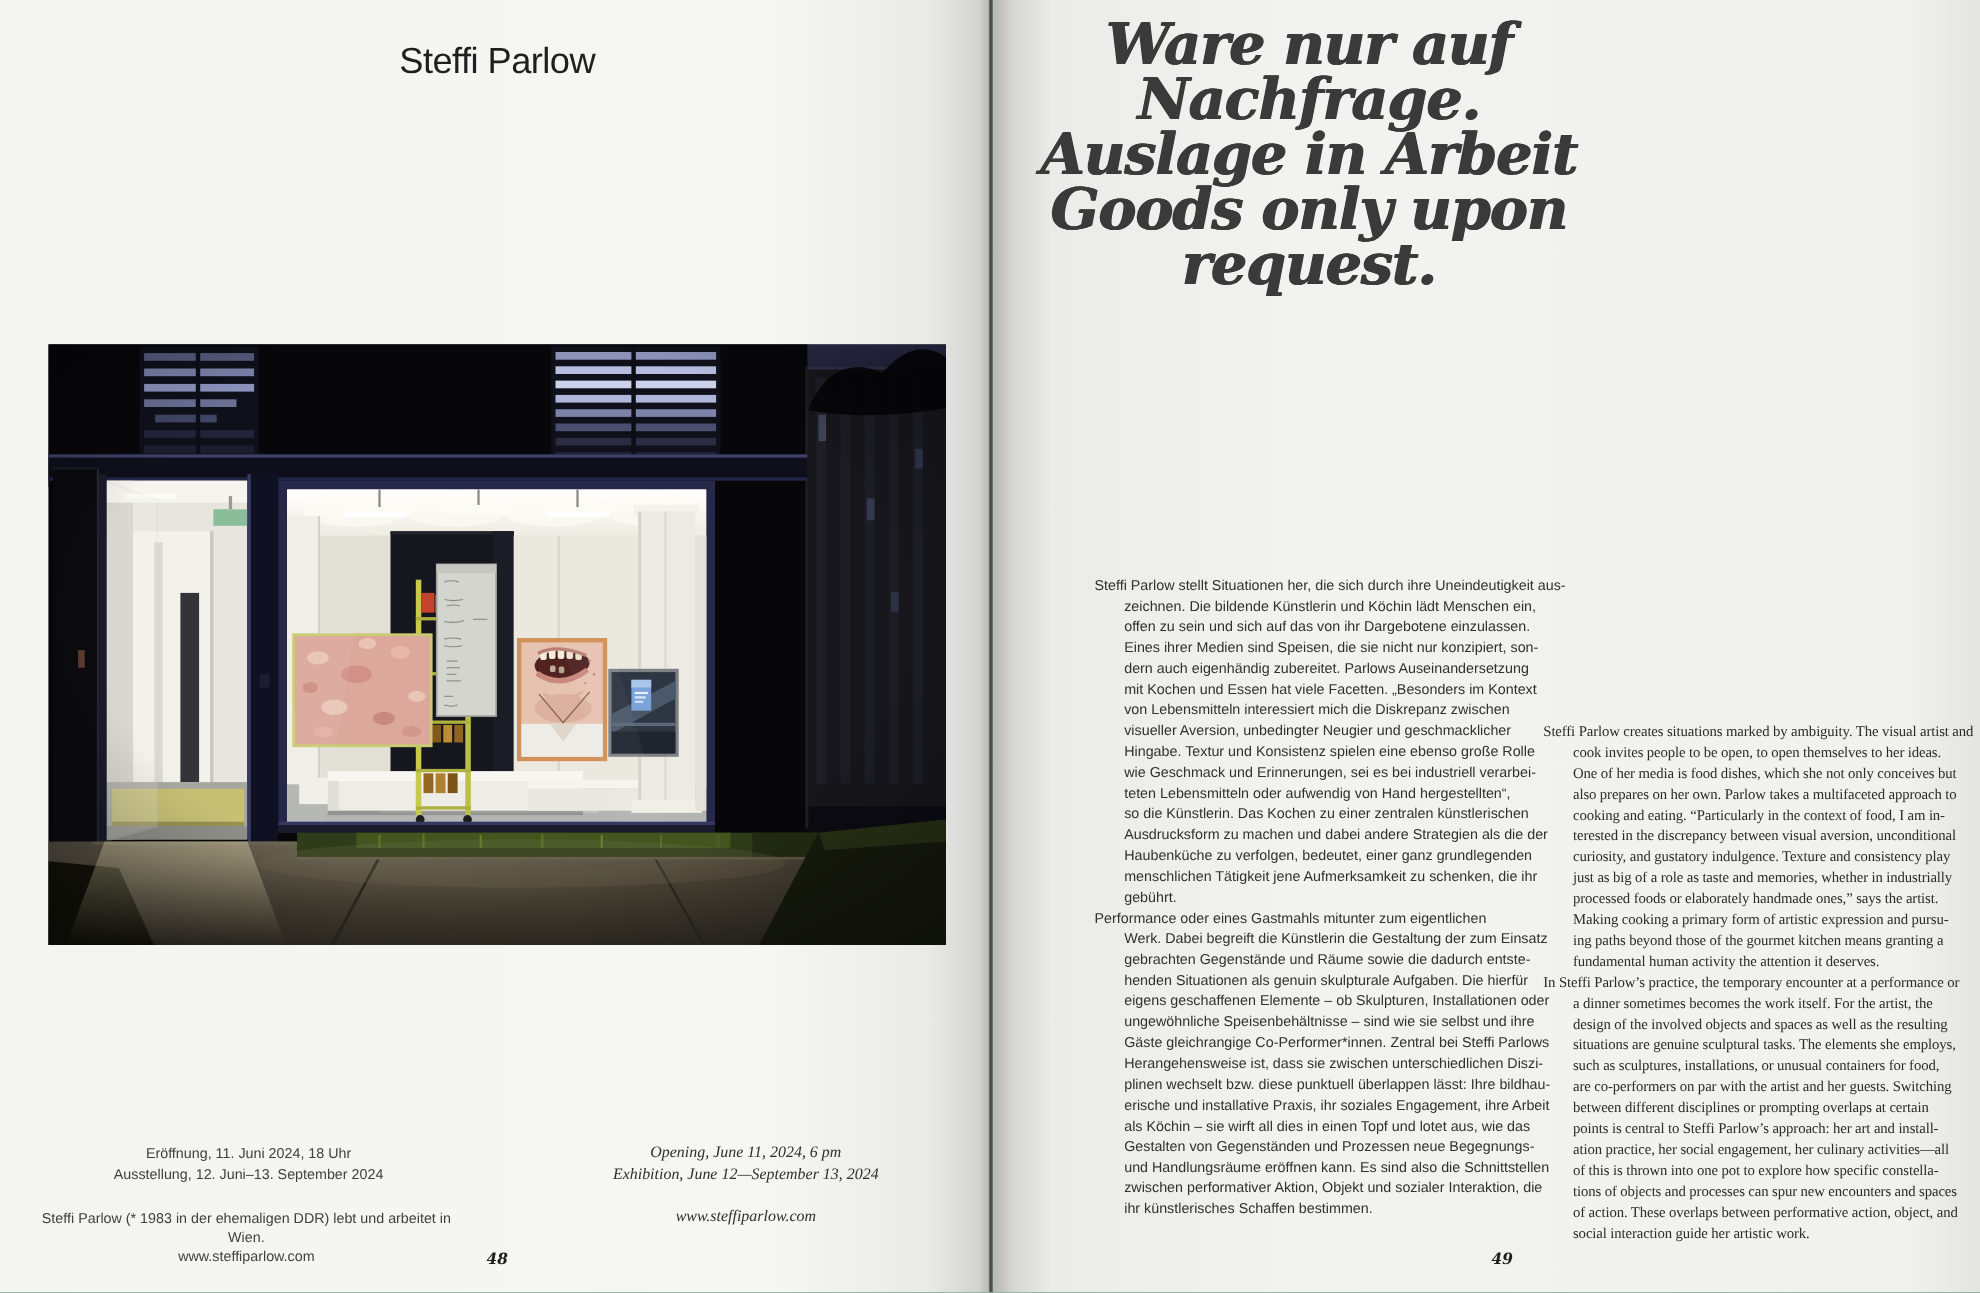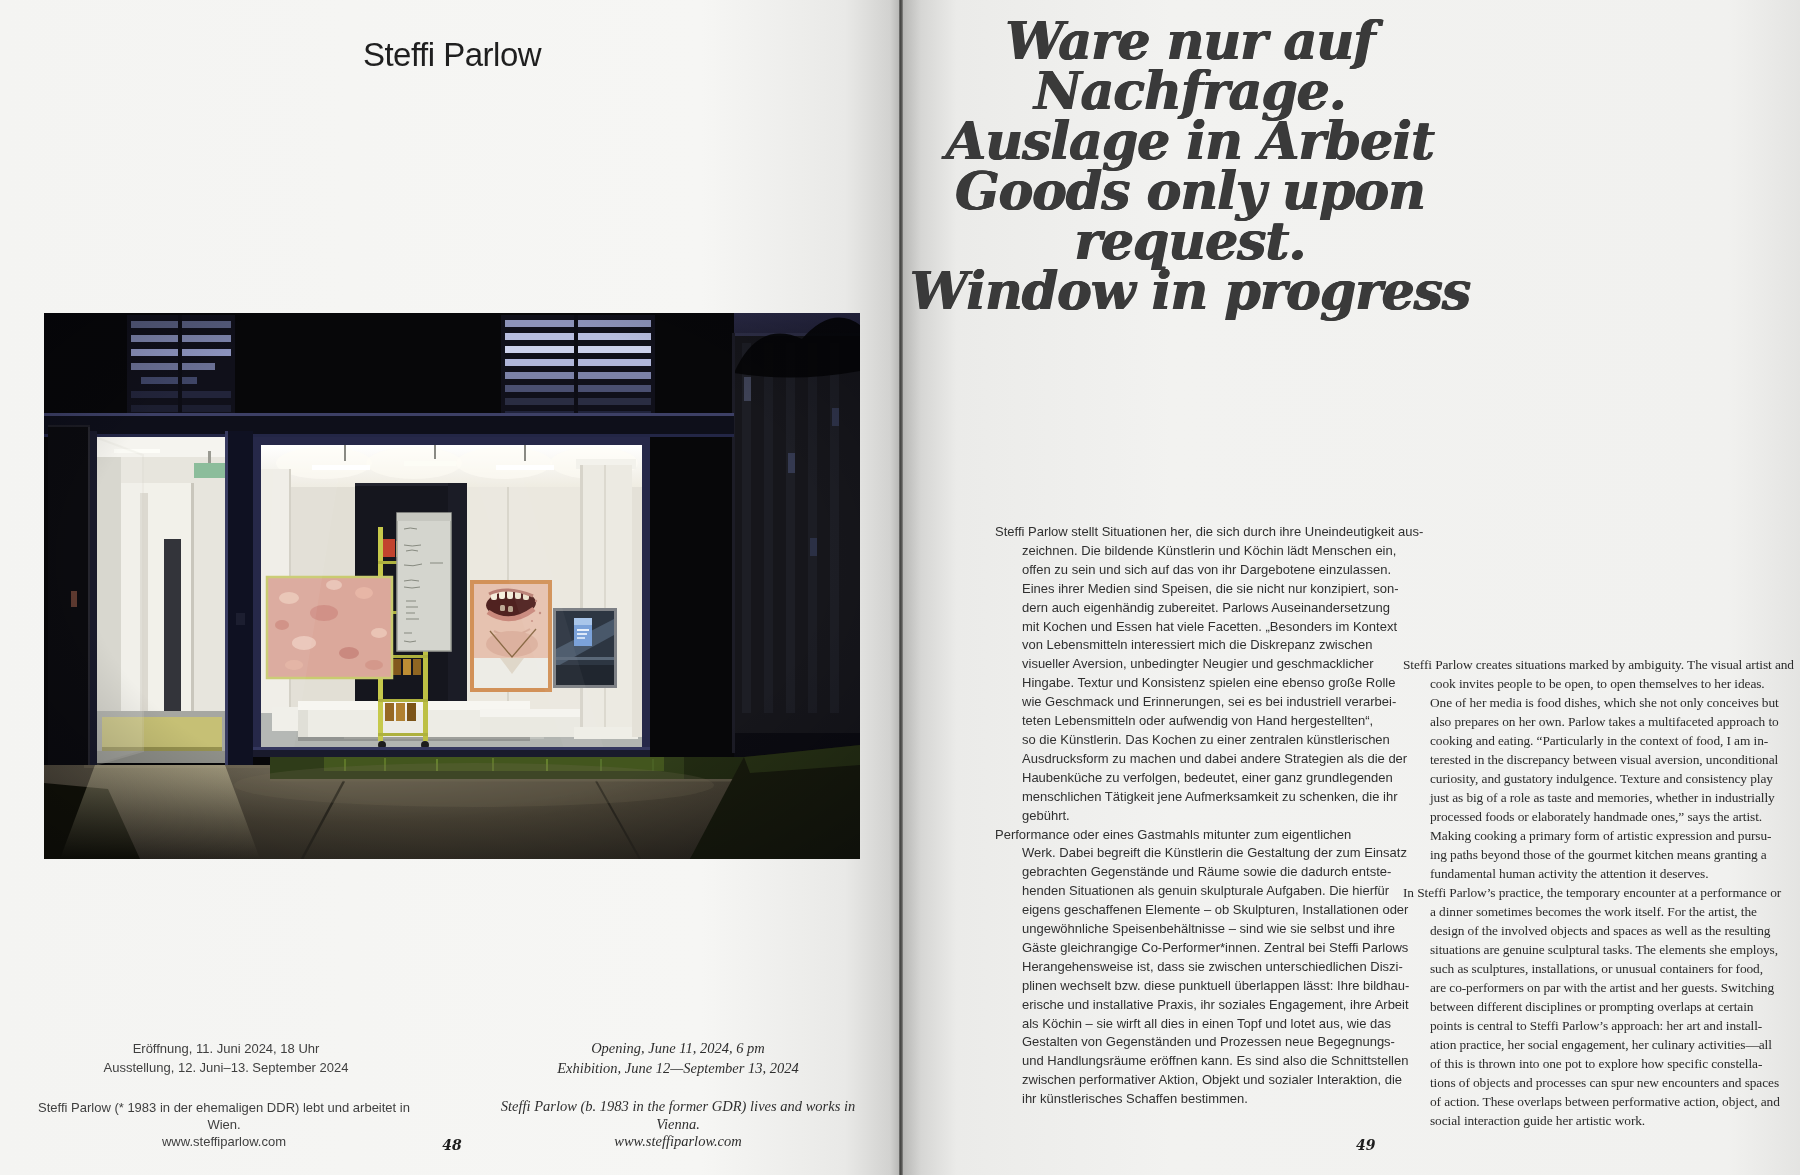--- a/index.html
+++ b/index.html
@@ -344,35 +344,33 @@
       </div>
     <div class="events-en hang">
         <div class="eline">Opening, June 11, 2024, 6 pm</div>
         <div class="eline">Exhibition, June 12—September 13, 2024</div>
       </div>
     <div class="bio-de">
         <div class="eline">Steffi Parlow (* 1983 in der ehemaligen DDR) lebt und arbeitet in Wien.</div>
         <div class="eline">www.steffiparlow.com</div>
       </div>
     <div class="bio-en">
-        <div class="eline">Steffi Parlow (b. 1983 in the former GDR) lives and works in Vienna.</div>
         <div class="eline">www.steffiparlow.com</div>
       </div>
     <div class="pagenum pagenum-left">48</div>
   </div>
 
   <div class="spine"></div>
 
   <div class="page-right"></div>
 
   <div class="headline">
       <div class="hline">Ware nur auf Nachfrage.</div>
       <div class="hline">Auslage in Arbeit</div>
       <div class="hline">Goods only upon request.</div>
-      <div class="hline">Window in progress</div>
     </div>
 
   <div class="col col-german">
     <div class="hang">
         <div class="tline">Steffi Parlow stellt Situationen her, die sich durch ihre Uneindeutigkeit aus-</div>
         <div class="tline">zeichnen. Die bildende Künstlerin und Köchin lädt Menschen ein,</div>
         <div class="tline">offen zu sein und sich auf das von ihr Dargebotene einzulassen.</div>
         <div class="tline">Eines ihrer Medien sind Speisen, die sie nicht nur konzipiert, son-</div>
         <div class="tline">dern auch eigenhändig zubereitet. Parlows Auseinandersetzung</div>
         <div class="tline">mit Kochen und Essen hat viele Facetten. „Besonders im Kontext</div>

